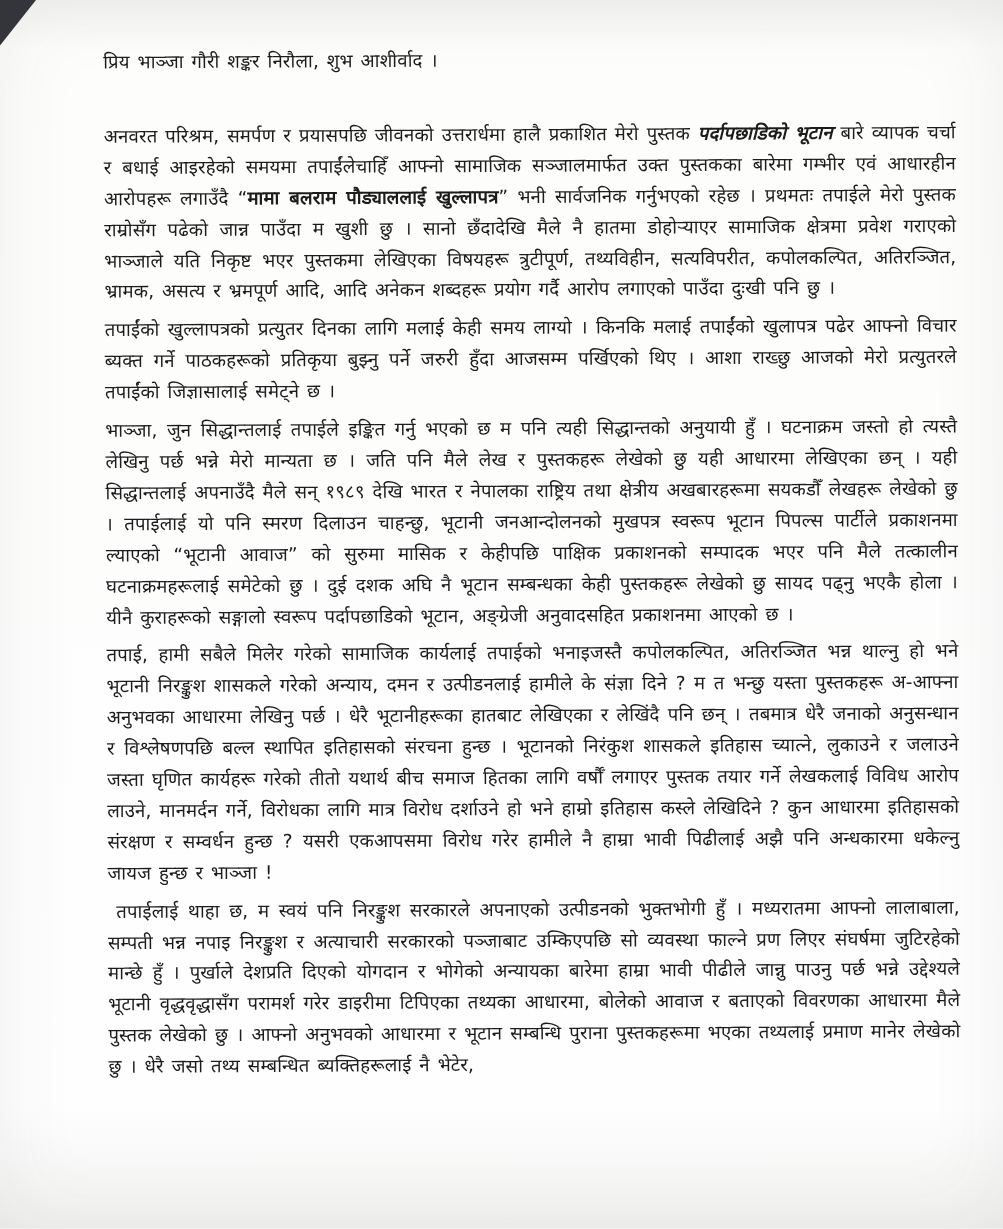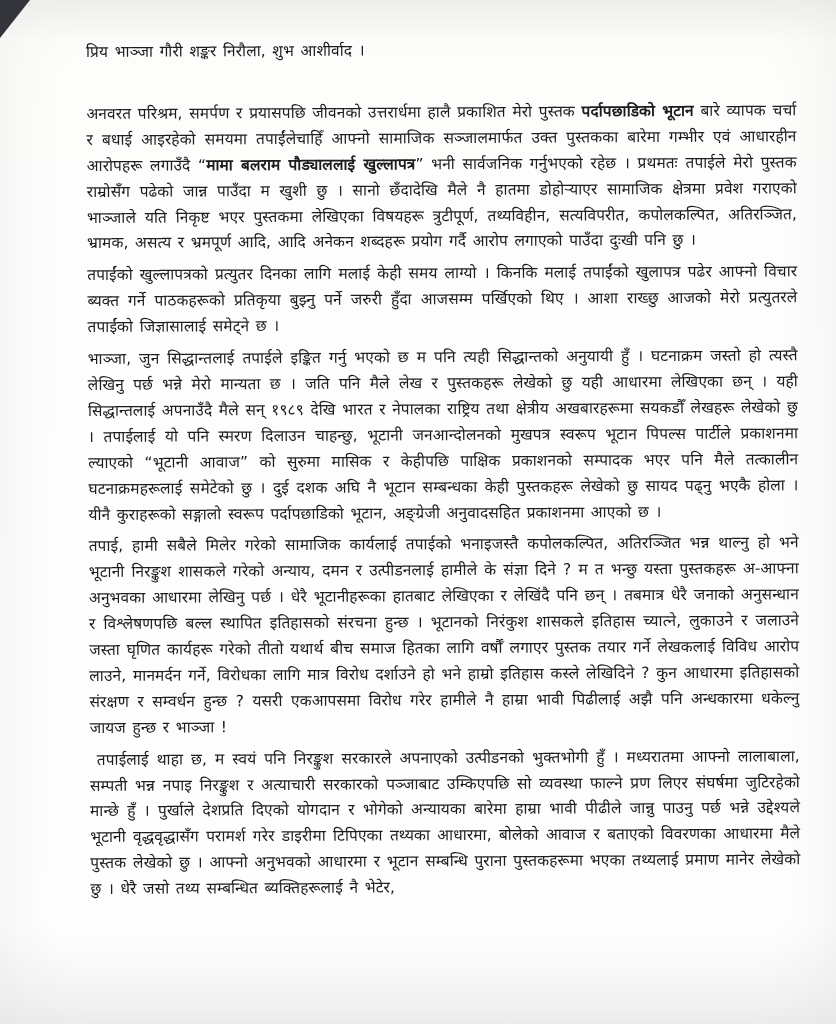--- a/index.html
+++ b/index.html
@@ -48,20 +48,21 @@
     text-align: left;
   }
   .para {
     margin: 0 0 6px 0;
     text-align: justify;
   }
   .para:last-child { margin-bottom: 0; }
   .indent-first { text-indent: 7px; }
   .bold-italic {
     font-weight: bold;
+    font-style: italic;
   }
   .bold {
     font-weight: bold;
   }
 </style>
 </head>
 <body>
 
 <div class="photo">
   <div class="corner"></div>

